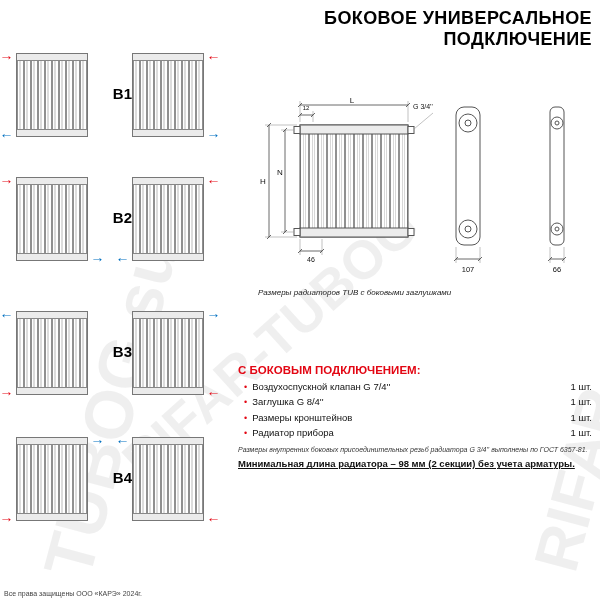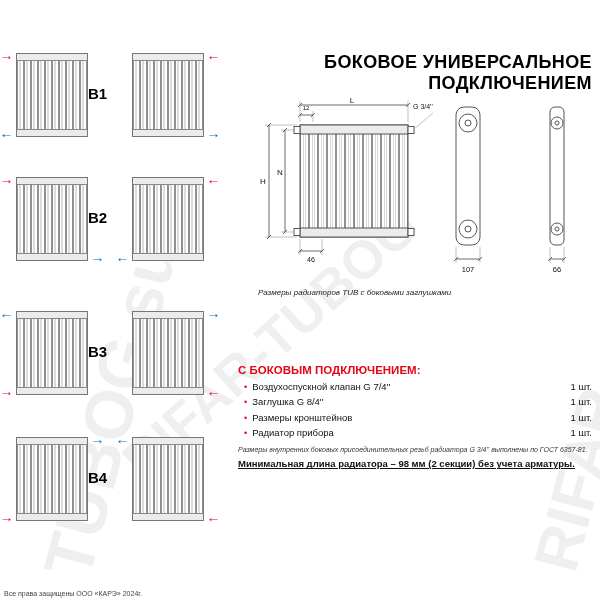--- a/index.html
+++ b/index.html
@@ -8,40 +8,40 @@
 
   
   .wm{position:absolute;font-weight:bold;color:#8a8a8a;opacity:0.13;white-space:nowrap;
       pointer-events:none;transform-origin:left top;z-index:0;}
   .wm1{left:28px;top:565px;font-size:68px;transform:rotate(-75deg);}
   .wm2{left:110px;top:445px;font-size:54px;transform:rotate(-42deg);}
   .wm3{left:520px;top:560px;font-size:62px;transform:rotate(-75deg);}
 
   
   .title{position:absolute;top:8px;right:8px;text-align:right;font-size:18px;font-weight:bold;
-         line-height:1.18;letter-spacing:0.4px;color:#000;z-index:2;margin-top:44px;}
+         line-height:1.18;letter-spacing:0.4px;color:#000;z-index:2;}
 
   
   #schemes{position:absolute;left:0;top:0;width:240px;height:600px;z-index:2;}
   .scheme-row{position:absolute;left:0;width:240px;height:84px;}
   .scheme-row:nth-child(1){top:53px;}
   .scheme-row:nth-child(2){top:177px;}
   .scheme-row:nth-child(3){top:311px;}
   .scheme-row:nth-child(4){top:437px;}
   .rad{position:absolute;top:0;width:72px;height:84px;}
   .rad-a{left:16px;}
   .rad-b{left:132px;}
   .rad-body{position:absolute;top:0;left:0;right:0;bottom:0;border:1px solid #777;box-sizing:border-box;
      background:repeating-linear-gradient(90deg,#909090 0px,#909090 1px,#ffffff 1px,#ffffff 2.5px,
                 #dcdcdc 2.5px,#dcdcdc 4.5px,#ffffff 4.5px,#ffffff 6px,#909090 6px,#909090 7px);}
   .rad-body::before{content:"";position:absolute;left:0;right:0;top:0;height:6px;
      background:#ebebeb;border-bottom:1px solid #888;}
   .rad-body::after{content:"";position:absolute;left:0;right:0;bottom:0;height:6px;
      background:#ebebeb;border-top:1px solid #888;}
-  .scheme-label{position:absolute;left:88px;width:44px;top:32px;text-align:left;
+  .scheme-label{position:absolute;left:88px;width:44px;top:32px;text-align:right;
      font-size:15px;font-weight:bold;color:#000;}
   .arrow{position:absolute;font-size:14px;font-weight:bold;line-height:10px;width:15px;text-align:center;}
   .arrow.supply{color:#e30613;}
   .arrow.return{color:#0070c0;}
   .arrow.tl{top:-3px;left:-17px;}
   .arrow.bl{bottom:-1px;left:-17px;}
   .arrow.tr{top:-3px;right:-17px;}
   .arrow.br{bottom:-1px;right:-17px;}
 
   
@@ -71,21 +71,21 @@
 <body>
 
 <div class="page">
 
   <div class="wm wm1">TUBOG.su</div>
   <div class="wm wm2">RIFAR-TUBOG</div>
   <div class="wm wm3">RIFAR</div>
 
   <header class="title">
     <div>БОКОВОЕ УНИВЕРСАЛЬНОЕ</div>
-    <div>ПОДКЛЮЧЕНИЕМ</div>
+    <div>ПОДКЛЮЧЕНИЕ</div>
   </header>
 
   <section id="schemes">
       <div class="scheme-row">
         <div class="rad rad-a">
           <div class="rad-body"></div>
           <span class="arrow tl supply">→</span>
           <span class="arrow bl return">←</span>
         </div>
         <div class="rad rad-b">

